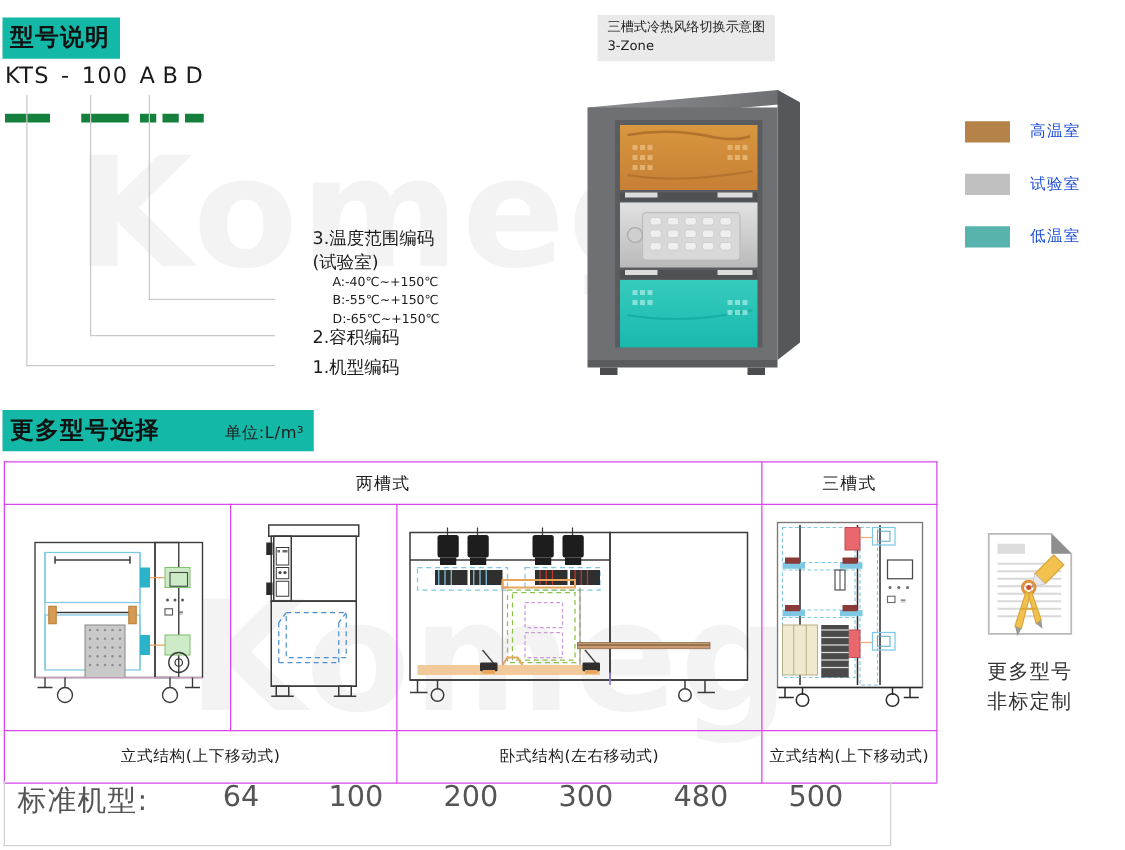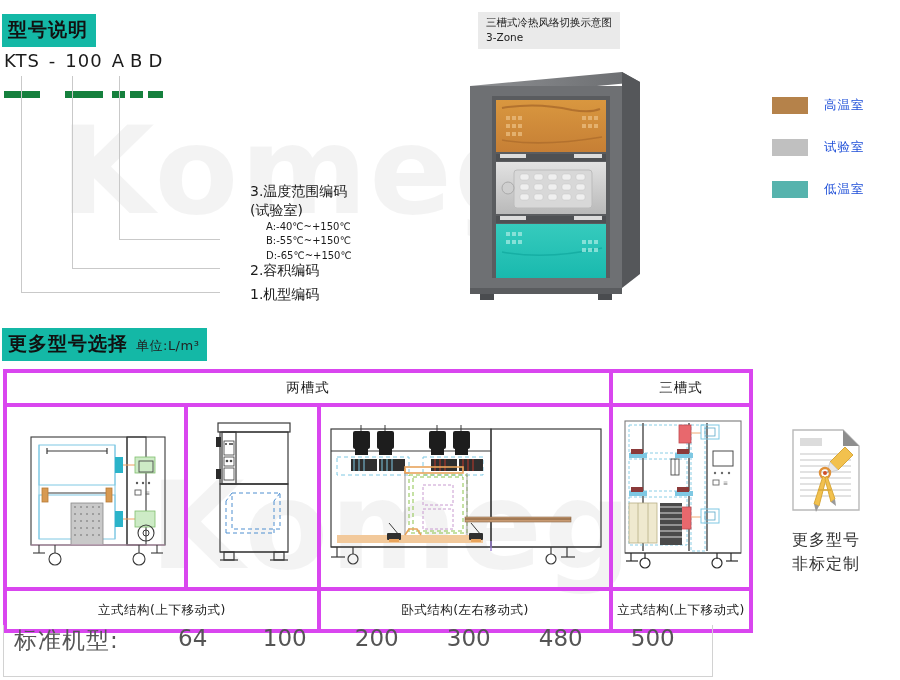--- a/index.html
+++ b/index.html
@@ -67,21 +67,21 @@
   .lg-row { display: flex; align-items: center; height: 42px; }
   .lg-sw { width: 36px; height: 17px; }
   .lg-tx { font-size: 12.5px; color: #1d4ed8; margin-left: 16px; letter-spacing: 1px; }
 
   
   #tbl {
     position: absolute; left: 3px; top: 369px;
     width: 894px; border-collapse: collapse;
     table-layout: fixed;
   }
-  #tbl td { border: 4px solid #d946ef; text-align: center; vertical-align: middle; }
+  #tbl td { border: 1px solid #d946ef; text-align: center; vertical-align: middle; }
   #tbl td.nb-l { border-top: none; border-right: none; border-bottom: none; }
   .hd { height: 34px; font-size: 13.5px; color: #1b1b1b; letter-spacing: 1px; }
   .pic { height: 180px; padding: 4px 2px; }
   .cap { height: 42px; font-size: 12.5px; color: #1b1b1b; letter-spacing: .5px; }
 
   #std-row {
     position: absolute; left: 3px; top: 625px; width: 710px; height: 52px;
     border: 1px solid #d2d2d2; border-top: none;
     display: flex; align-items: flex-start;
   }
@@ -250,21 +250,21 @@
     <div class="lg-row">
       <span class="lg-sw" style="background:#c0c0c0"></span>
       <span class="lg-tx">试验室</span>
     </div>
     <div class="lg-row">
       <span class="lg-sw" style="background:#56b3ad"></span>
       <span class="lg-tx">低温室</span>
     </div>
   </div>
 
-  <div class="sec-head" style="left:2px; top:328px;">
+  <div class="sec-head" style="left:2px; top:328px;gap:44px;">
     <span class="t1">更多型号选择</span>
     <span class="t2">单位:L/m³</span>
   </div>
 
   <table id="tbl">
     <colgroup>
       <col style="width:181px">
         <col style="width:133px">
         <col style="width:292px">
       <col style="width:140px">

